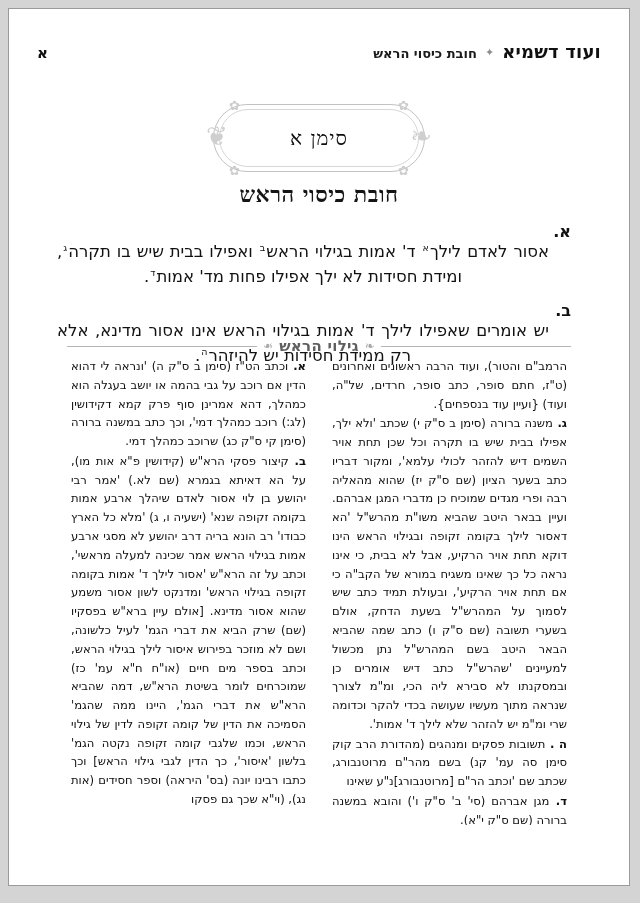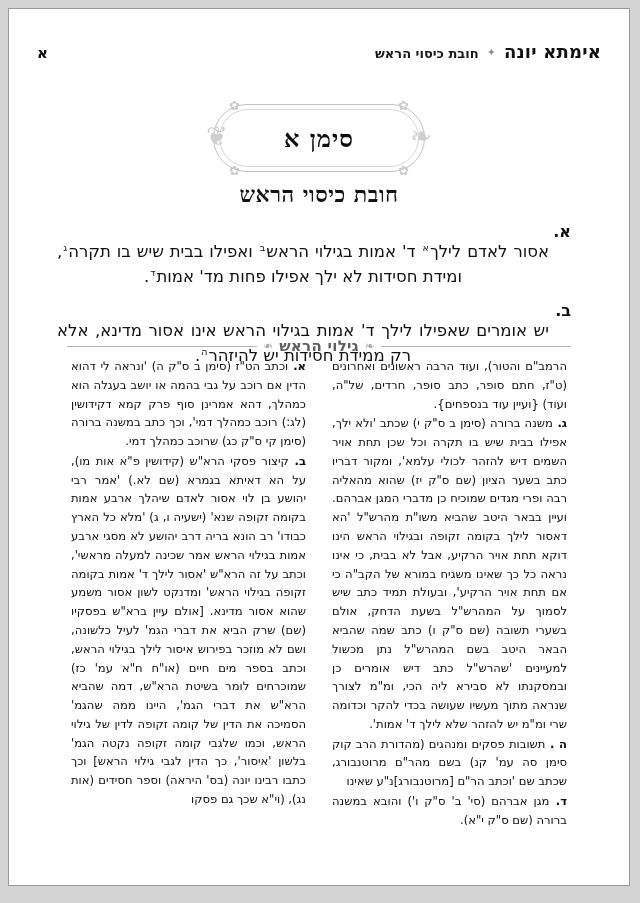--- a/index.html
+++ b/index.html
@@ -117,22 +117,22 @@
     color: #cccccc;
     line-height: 1;
   }
   .pf-tr { right: 16px; top: -5px; }
   .pf-tl { left: 16px;  top: -5px; }
   .pf-br { right: 16px; bottom: -5px; }
   .pf-bl { left: 16px;  bottom: -5px; }
   .siman-text {
     position: relative;
     font-family: "DejaVu Serif", "Liberation Serif", serif;
-    font-size: 24px;
-    font-weight: bold;
+    font-size: 20px;
+    font-weight: normal;
     color: #0d0d0d;
     letter-spacing: 1px;
   }
 
   .siman-subtitle {
     position: absolute;
     top: 172px;
     left: 0;
     right: 0;
     text-align: center;
@@ -242,21 +242,21 @@
     text-align: justify;
   }
 </style>
 </head>
 <body>
 
 <div id="page-frame">
 
   <div class="running-head">
     <div class="rh-right">
-      <span class="rh-book">אימתא יונה</span>
+      <span class="rh-book">ועוד דשמיא</span>
       <span class="rh-orn">✦</span>
       <span class="rh-topic">חובת כיסוי הראש</span>
     </div>
     <span class="rh-folio">א</span>
   </div>
 
   <div class="siman-wrap">
     <div class="siman-plaque">
       <span class="plaque-outer"></span>
       <span class="plaque-inner"></span>

